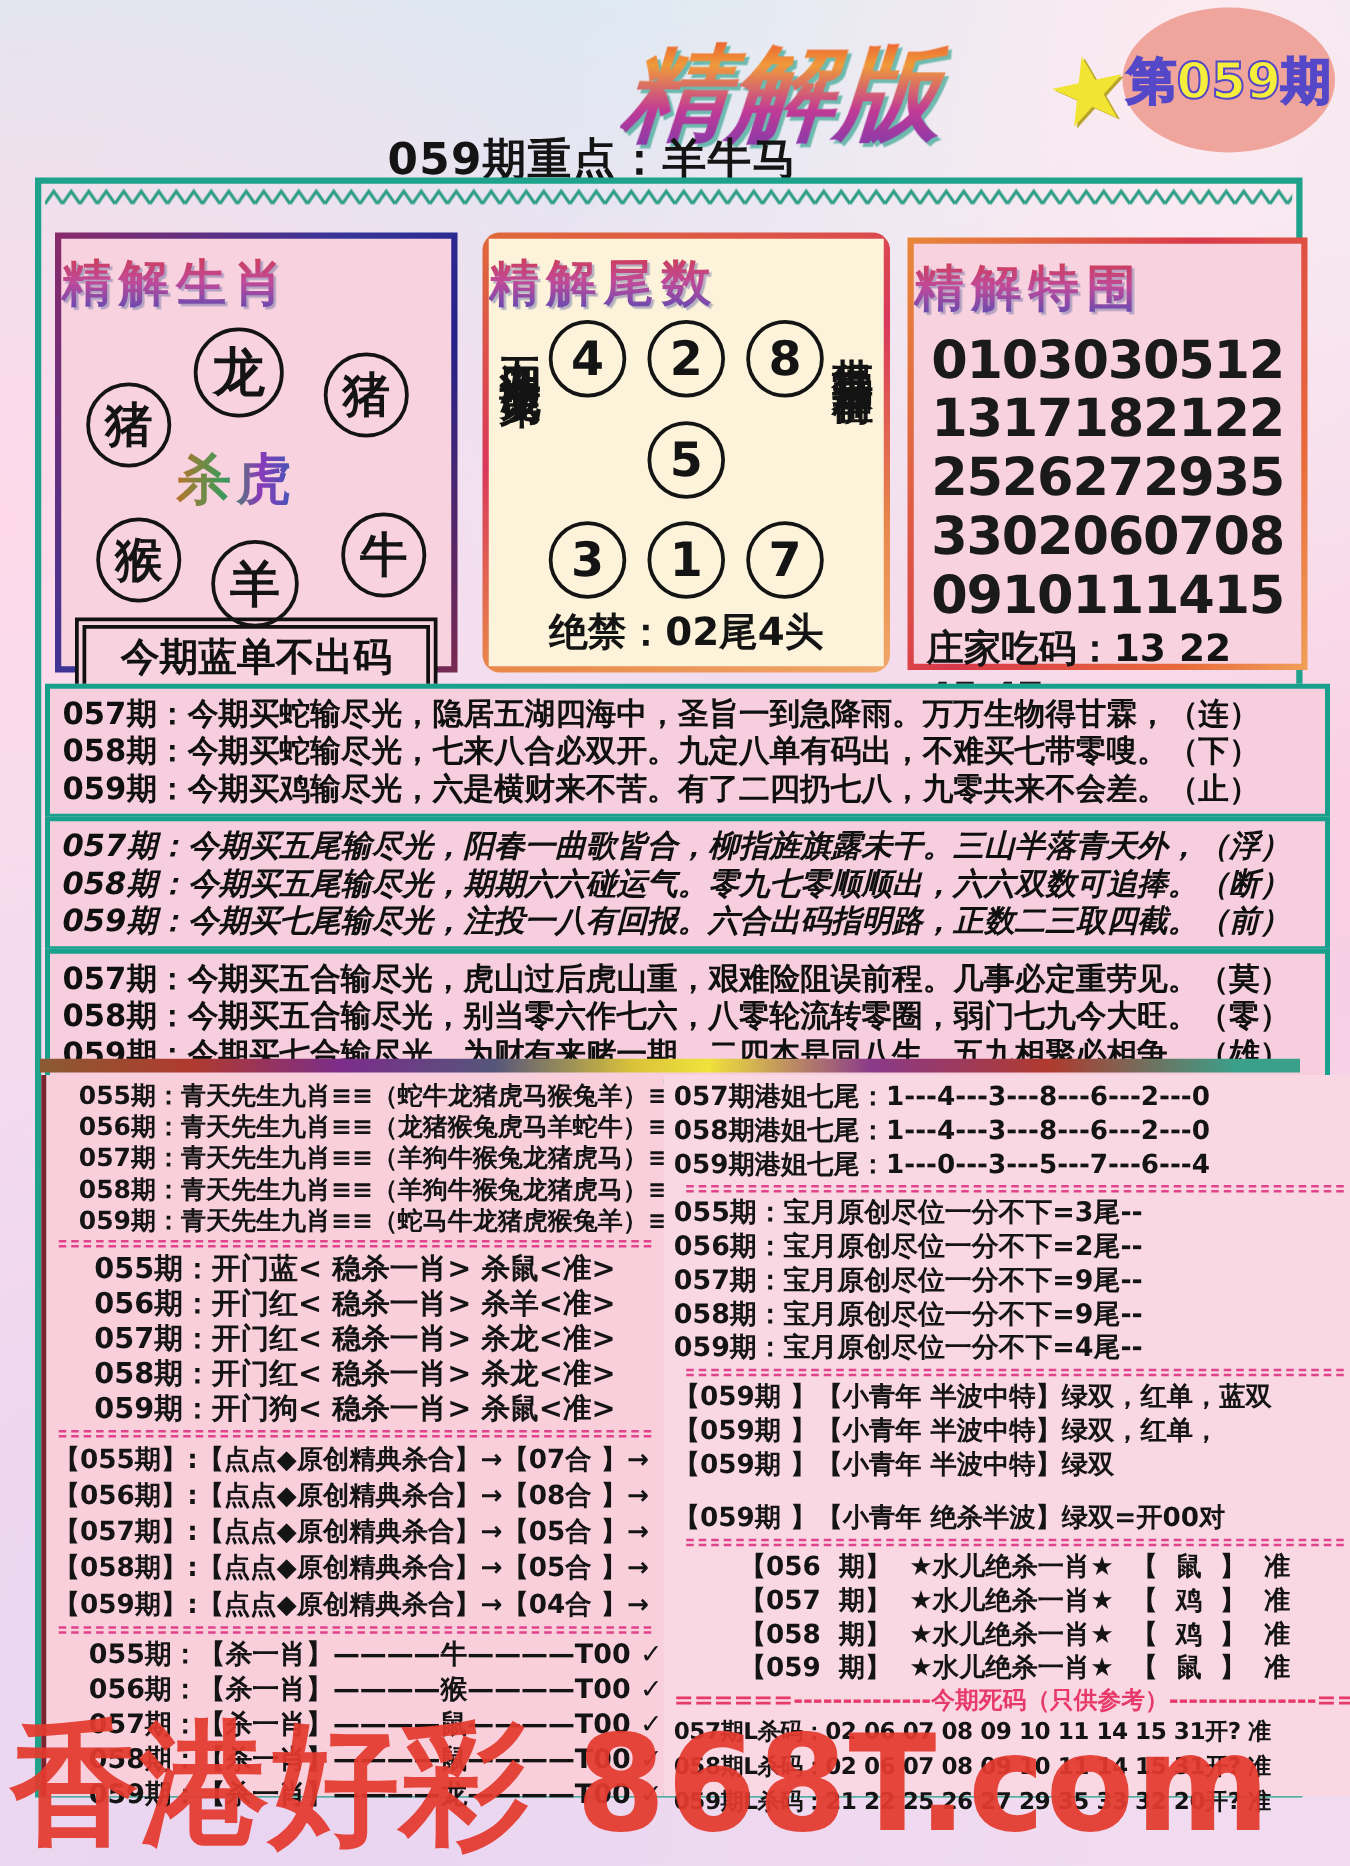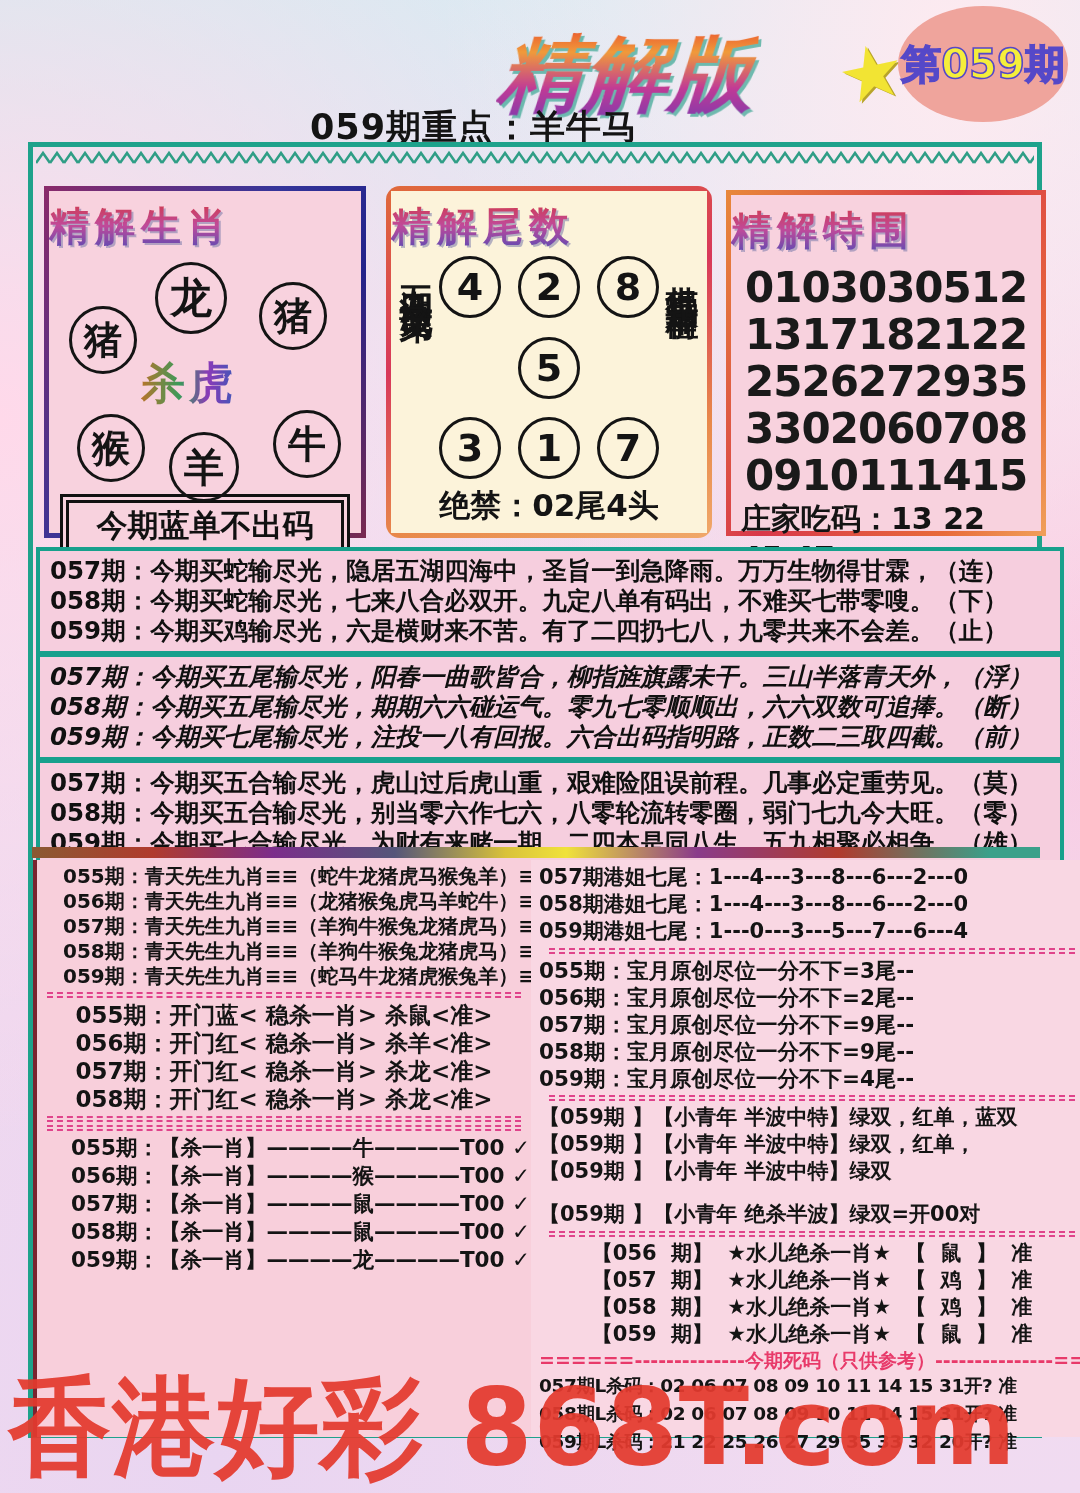--- a/index.html
+++ b/index.html
@@ -262,22 +262,30 @@
         <div class="ln">057期：青天先生九肖≡≡（羊狗牛猴兔龙猪虎马）≡≡</div>
         <div class="ln">058期：青天先生九肖≡≡（羊狗牛猴兔龙猪虎马）≡≡</div>
         <div class="ln">059期：青天先生九肖≡≡（蛇马牛龙猪虎猴兔羊）≡≡</div>
       </div>
       <div class="sep"></div>
       <div class="sec-b">
         <div class="ln">055期：开门蓝&lt; 稳杀一肖&gt; 杀鼠&lt;准&gt;</div>
         <div class="ln">056期：开门红&lt; 稳杀一肖&gt; 杀羊&lt;准&gt;</div>
         <div class="ln">057期：开门红&lt; 稳杀一肖&gt; 杀龙&lt;准&gt;</div>
         <div class="ln">058期：开门红&lt; 稳杀一肖&gt; 杀龙&lt;准&gt;</div>
-      </div>
-      <div class="sep"></div>
+        <div class="ln">059期：开门狗&lt; 稳杀一肖&gt; 杀鼠&lt;准&gt;</div>
+      </div>
+      <div class="sep"></div>
+      <div class="sec-c">
+        <div class="ln">【055期】:【点点◆原创精典杀合】→【07合 】→</div>
+        <div class="ln">【056期】:【点点◆原创精典杀合】→【08合 】→</div>
+        <div class="ln">【057期】:【点点◆原创精典杀合】→【05合 】→</div>
+        <div class="ln">【058期】:【点点◆原创精典杀合】→【05合 】→</div>
+        <div class="ln">【059期】:【点点◆原创精典杀合】→【04合 】→</div>
+      </div>
       <div class="sep"></div>
       <div class="sec-d">
         <div class="ln">055期：【杀一肖】————牛————T00 ✓</div>
         <div class="ln">056期：【杀一肖】————猴————T00 ✓</div>
         <div class="ln">057期：【杀一肖】————鼠————T00 ✓</div>
         <div class="ln">058期：【杀一肖】————鼠————T00 ✓</div>
         <div class="ln">059期：【杀一肖】————龙————T00 ✓</div>
       </div>
     </div>
     <div class="col-div"></div>

